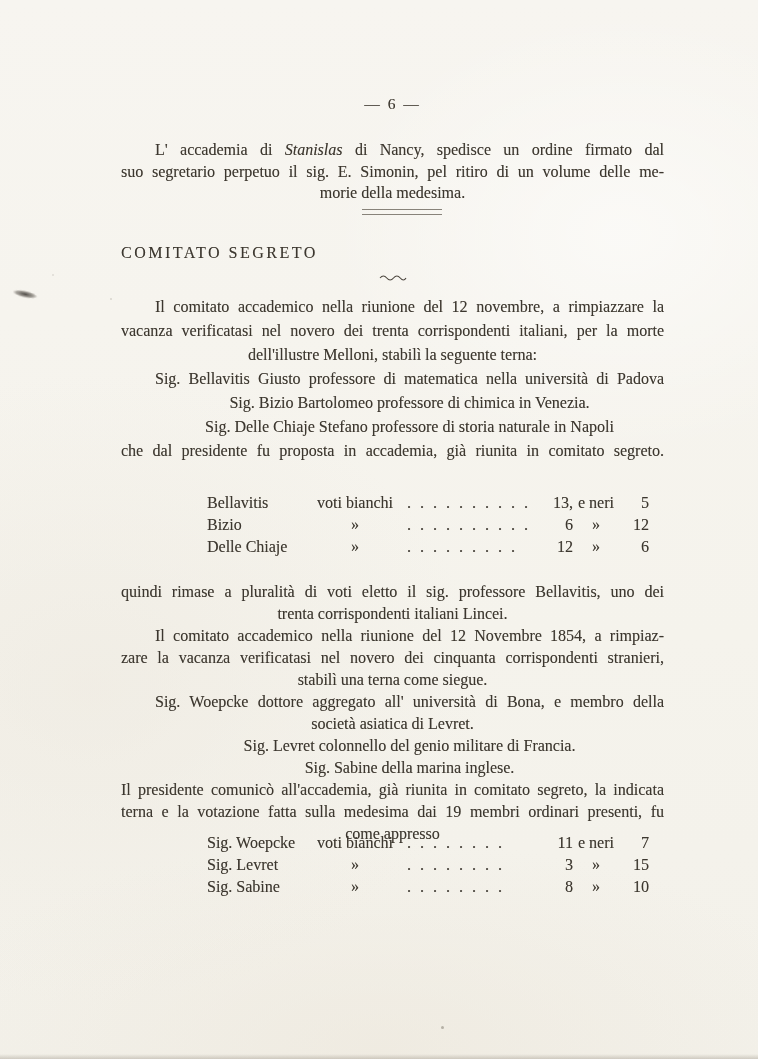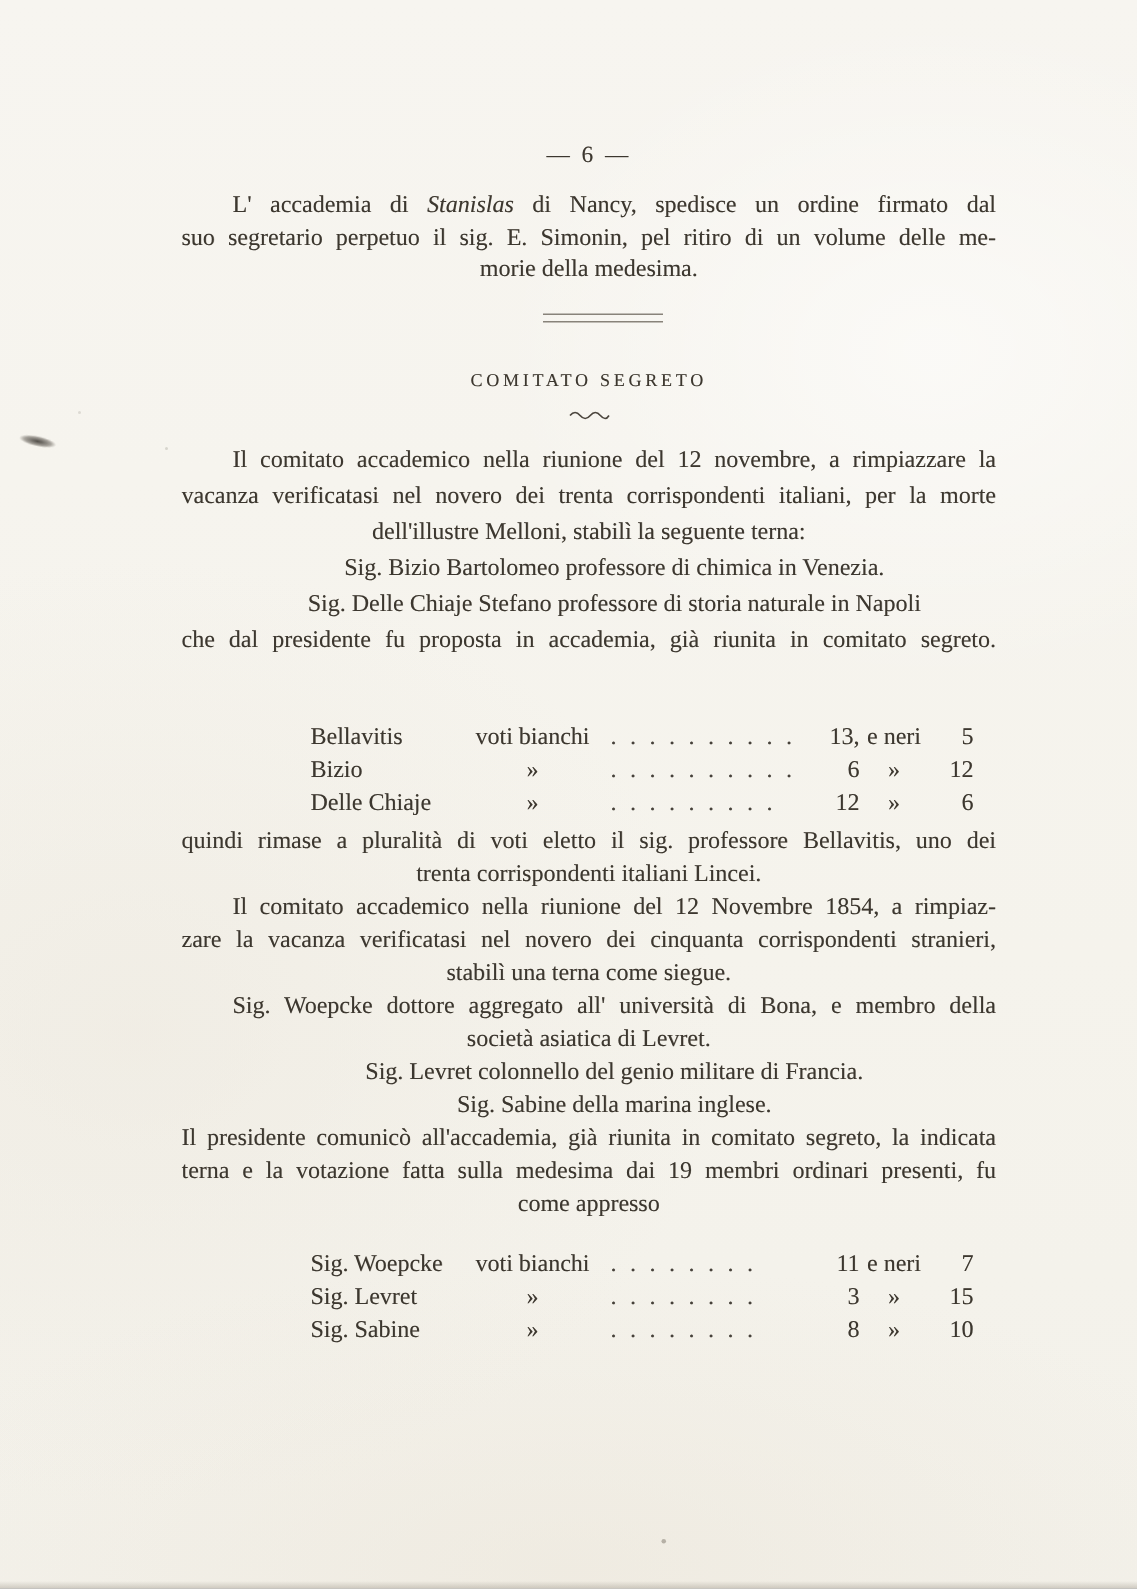--- a/index.html
+++ b/index.html
@@ -21,35 +21,35 @@
     font-size: 16px;
   }
   .block { position: absolute; left: 121px; width: 543px; }
   .line  { height: 100%; overflow: hidden; white-space: normal; }
   .jl    { text-align: justify; text-align-last: justify; }
   .ll    { text-align: center; }
   .ind   { text-indent: 34px; }
   .it    { font-style: italic; }
 
   .folio   { top: 92px;  line-height: 24px; text-align: center; letter-spacing: 2px; font-size: 15.5px; }
-  .para1   { top: 126px; line-height: 21.5px; font-family: Liberation Serif, serif; }
+  .para1   { top: 139px; line-height: 21.5px; font-family: Liberation Serif, serif; }
   .para1 .line { height: 21.5px; }
   .divider {
     position: absolute; top: 209px; left: 362px; width: 80px; height: 4px;
     border-top: 1px solid #6d675d; border-bottom: 1px solid #6d675d; opacity: .8;
   }
-  .heading { top: 241px; line-height: 24px; text-align: center; letter-spacing: 2.5px; font-size: 12px; }
+  .heading { top: 241px; line-height: 24px; letter-spacing: 2.5px; font-size: 16px; }
   .squig   { top: 271px; text-align: center; line-height: 10px; }
   .para2   { top: 295px; line-height: 24px; }
   .para2 .line { height: 24px; font-family: Liberation Serif, serif; }
-  .para3   { top: 550px; line-height: 22px; }
+  .para3   { top: 581px; line-height: 22px; }
   .para3 .line { height: 22px; }
 
   .vtable  { position: absolute; left: 207px; width: 442px; }
-  .t1 { top: 481px; } .t2 { top: 832px; }
+  .t1 { top: 492px; } .t2 { top: 832px; }
   .vrow { display: flex; line-height: 22px; height: 22px; }
   .c-name  { width: 100px; white-space: nowrap; }
   .c-label { width: 96px;  text-align: center; white-space: nowrap; }
   .c-dots  { flex: 1; overflow: hidden; white-space: nowrap; letter-spacing: 2.5px; padding-left: 4px; color: #46413a; }
   .c-w     { width: 40px; text-align: right; white-space: nowrap; }
   .c-sep   { width: 46px; text-align: center; white-space: nowrap; }
   .c-b     { width: 30px; text-align: right; white-space: nowrap; }
 
   .smudge {
     position: absolute; left: 13px; top: 289px; width: 27px; height: 10px;
@@ -86,20 +86,21 @@
   <div class="block squig">
     <svg width="28" height="9" viewBox="0 0 28 9">
       <path d="M1 5 q3.4 -4 6.75 0 q3.4 4 6.75 0 q3.4 -4 6.75 0 q3.4 4 5.75 0" stroke="#4c463e" stroke-width="1.1" fill="none"></path>
     </svg>
   </div>
 
   <div class="block para2">
     <div class="line jl ind">Il comitato accademico nella riunione del 12 novembre, a rimpiazzare la</div>
     <div class="line jl">vacanza verificatasi nel novero dei trenta corrispondenti italiani, per la morte</div>
     <div class="line ll">dell'illustre Melloni, stabilì la seguente terna:</div>
+    <div class="line jl ind">Sig. Bellavitis Giusto professore di matematica nella università di Padova</div>
     <div class="line ll ind">Sig. Bizio Bartolomeo professore di chimica in Venezia.</div>
     <div class="line ll ind">Sig. Delle Chiaje Stefano professore di storia naturale in Napoli</div>
     <div class="line jl">che dal presidente fu proposta in accademia, già riunita in comitato segreto.</div>
   </div>
 
   <div class="vtable t1">
     <div class="vrow">
       <span class="c-name">Bellavitis</span>
       <span class="c-label">voti bianchi</span>
       <span class="c-dots">. . . . . . . . . .</span>

